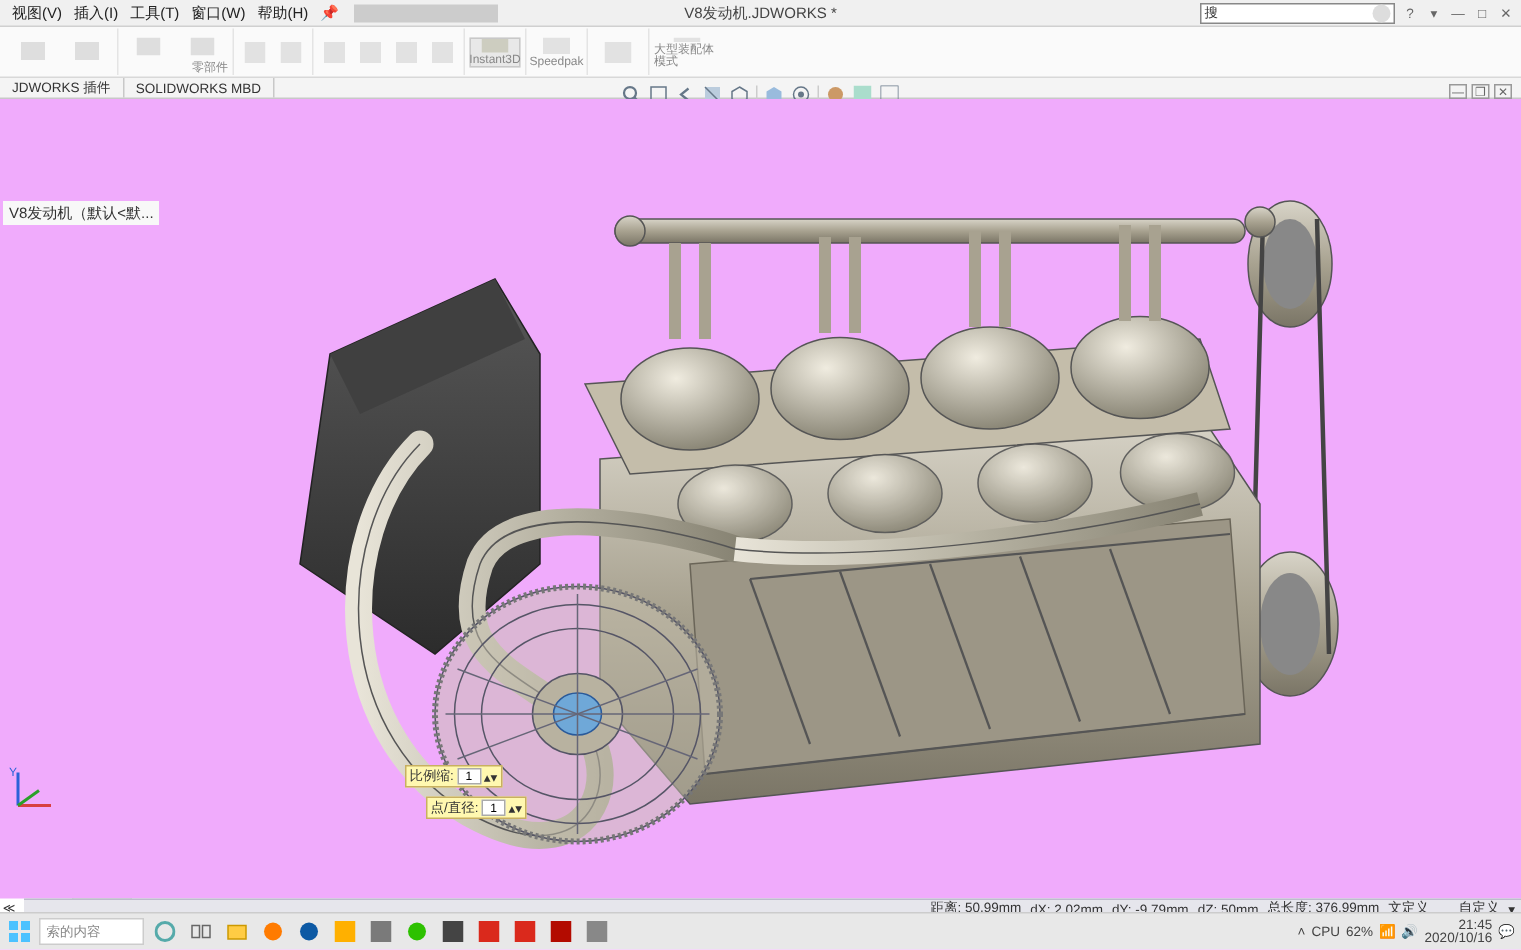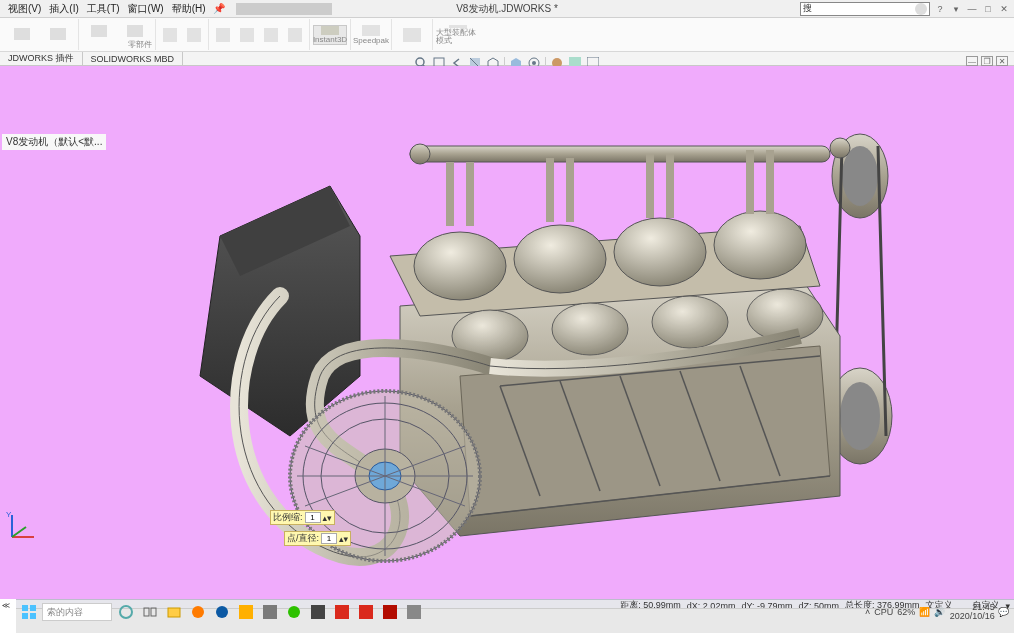--- a/index.html
+++ b/index.html
@@ -67,21 +67,21 @@
   .doc-tabs .dtab { background:#e8e8e8; border:1px solid #b0b0b0; border-bottom:none; font-size:9px; padding:0 6px; height:100%; display:flex; align-items:center; cursor:pointer; }
   .doc-tabs .nav { width:12px; height:12px; display:flex; align-items:center; justify-content:center; font-size:8px; cursor:pointer; }
 
   
   .statusbar { position:absolute; left:16px; right:0; bottom:22px; height:12px; background:#e6e6ec; border-top:1px solid #bcbccc; display:flex; align-items:center; font-size:9px; color:#333; }
   .statusbar .l { padding:0 4px; }
   .statusbar .r { margin-left:auto; display:flex; gap:6px; padding:0 4px; align-items:center; }
   .statusbar .field { white-space:nowrap; }
 
   
-  .taskbar { position:absolute; left:16px; right:0; bottom:0; height:22px; background:#e8e8e8; border-top:1px solid #ccc; display:flex; align-items:flex-end; padding:12px 4px; gap:4px; }
+  .taskbar { position:absolute; left:0; right:0; bottom:0; height:22px; background:#e8e8e8; border-top:1px solid #ccc; display:flex; align-items:center; padding:12px 4px; gap:4px; }
   .taskbar .start { width:18px; height:18px; display:flex; align-items:center; justify-content:center; cursor:pointer; }
   .taskbar .search-tb { flex:0 0 70px; height:18px; background:#fff; border:1px solid #ccc; font-size:9px; color:#888; display:flex; align-items:center; padding:0 4px; }
   .taskbar .tb-icon { width:20px; height:18px; display:flex; align-items:center; justify-content:center; cursor:pointer; }
   .taskbar .tray { margin-left:auto; display:flex; align-items:center; gap:4px; font-size:9px; color:#444; }
   .taskbar .clock { text-align:right; line-height:1; }
 </style>
 </head>
 <body>
 
 <div class="menubar">

